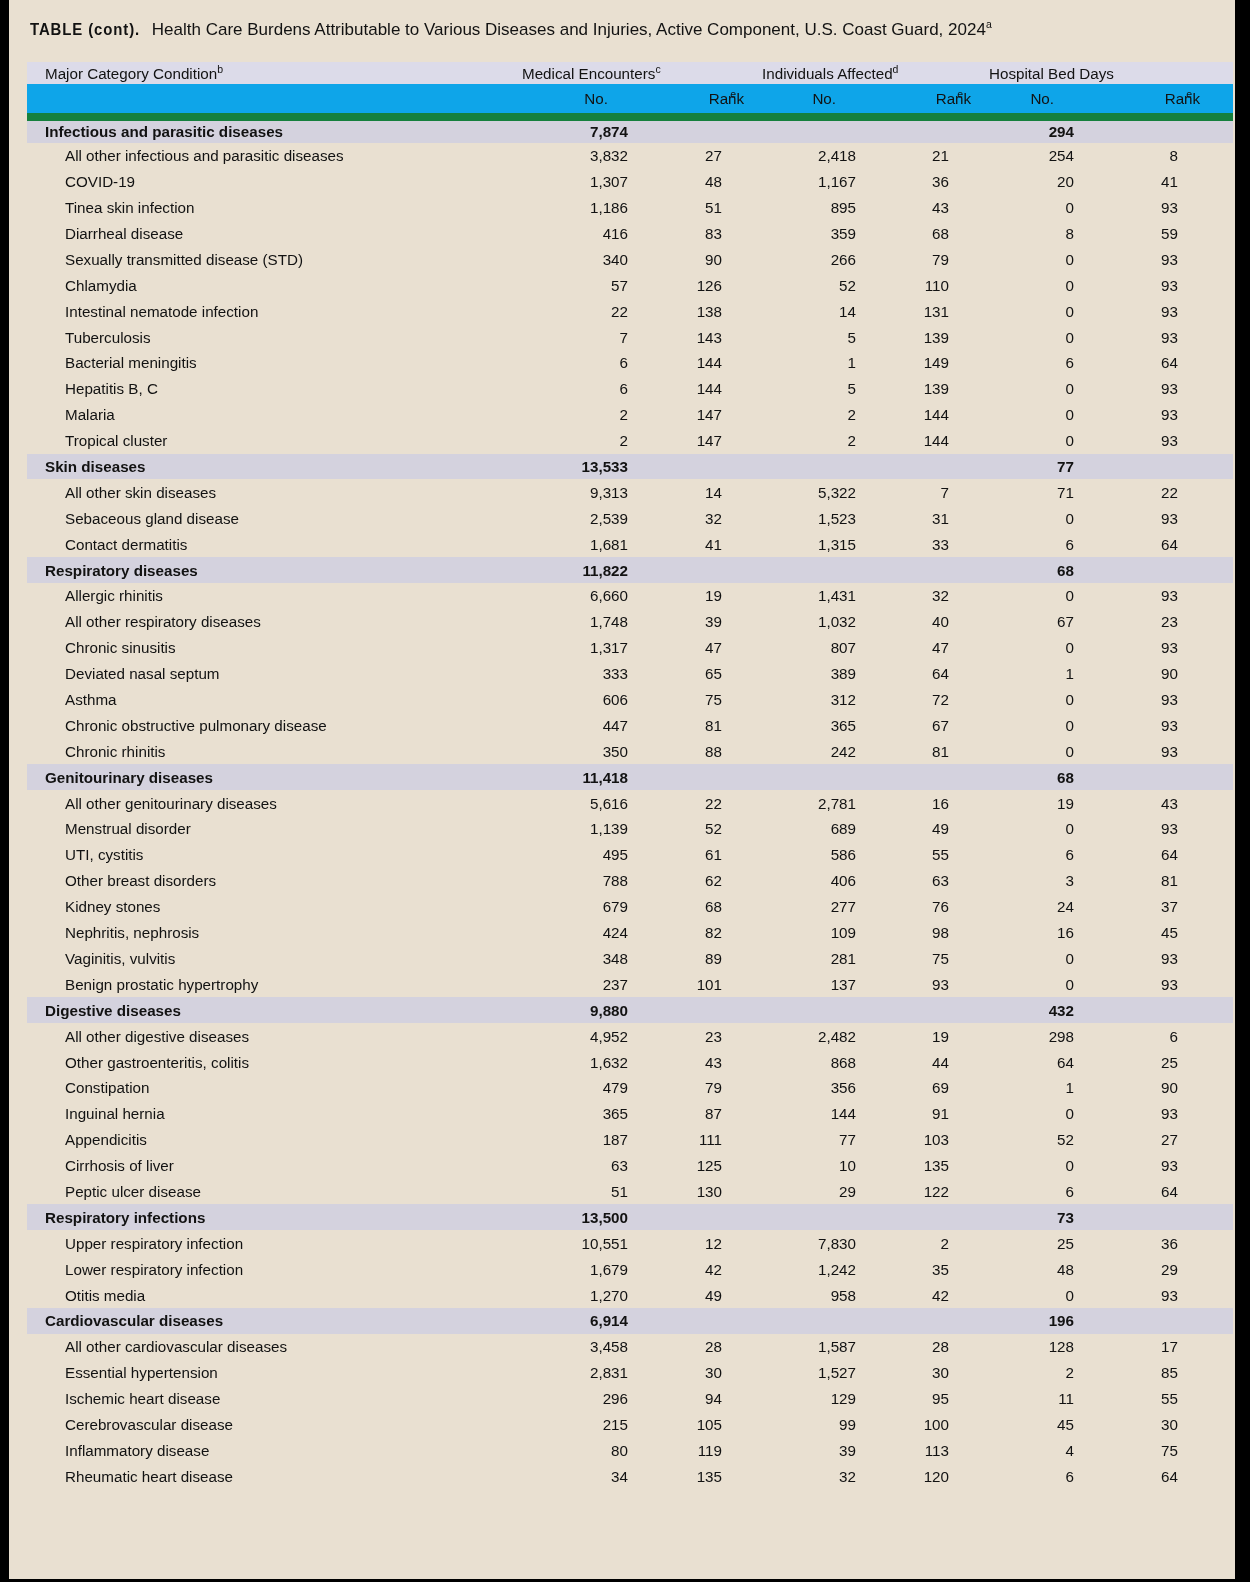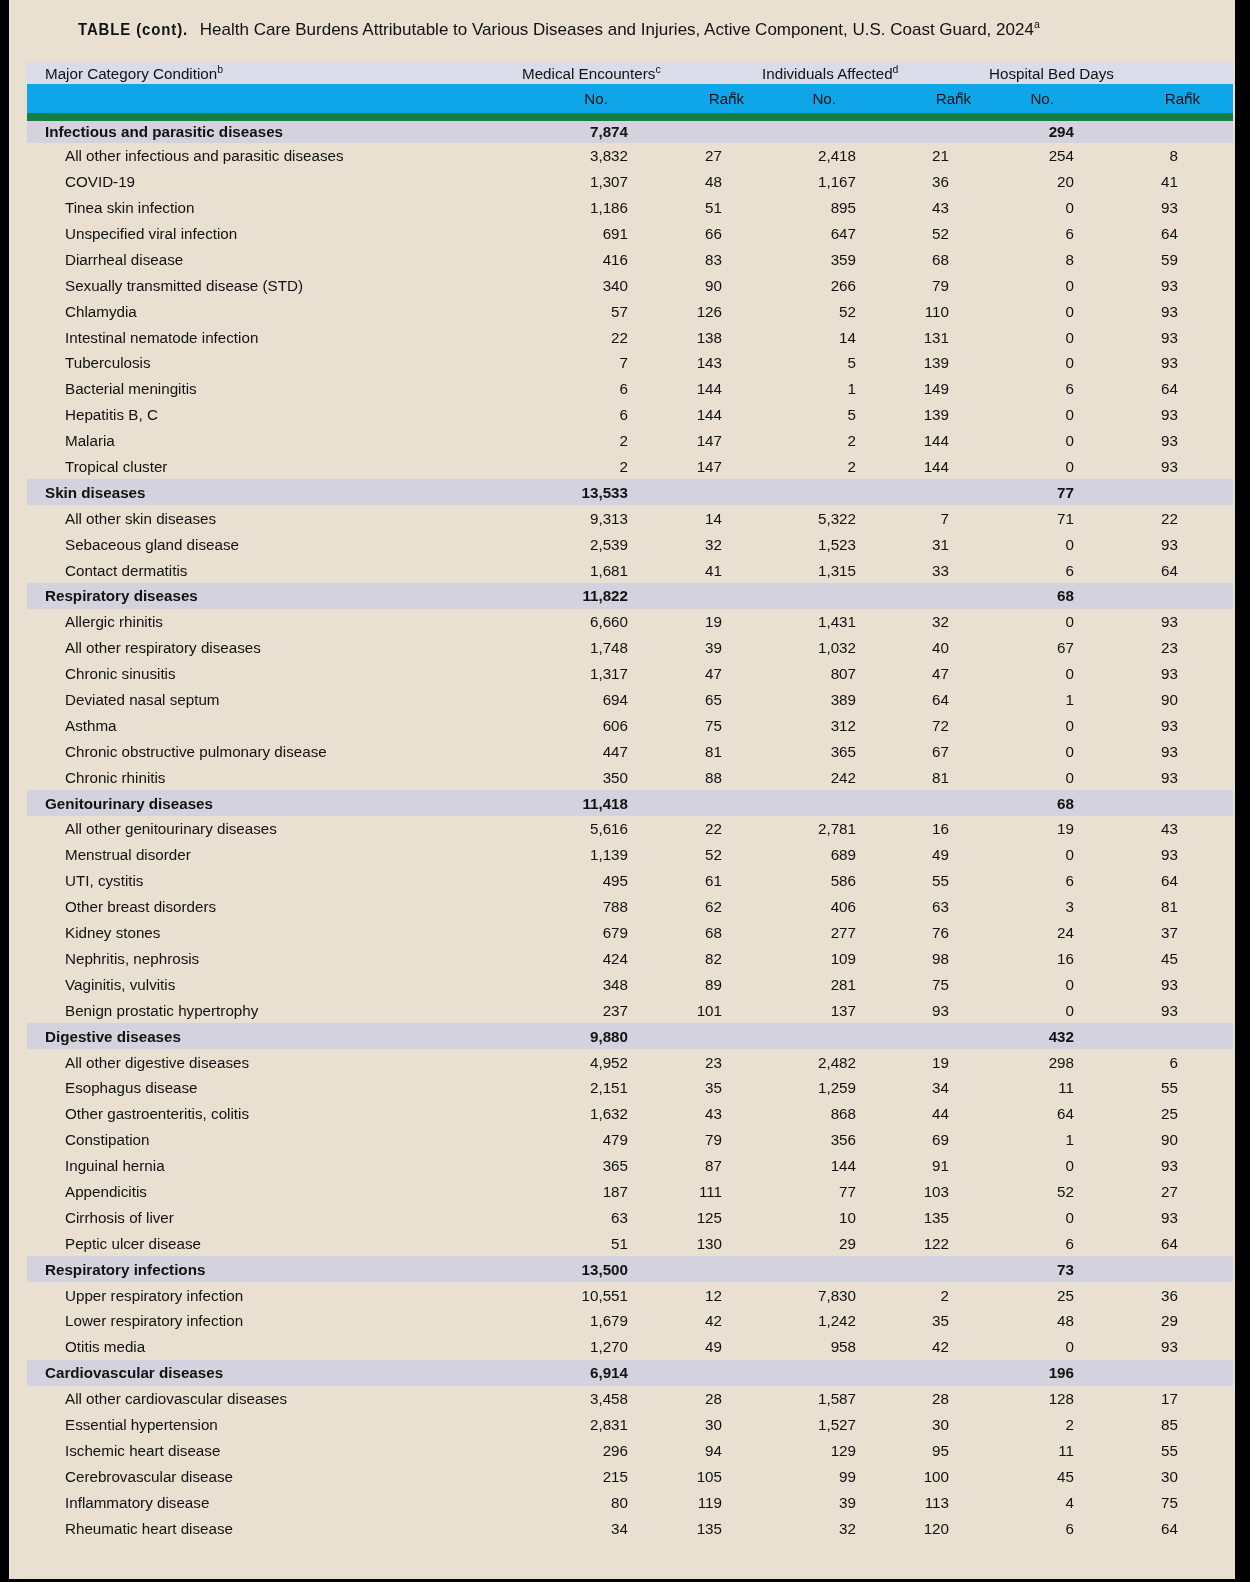--- a/index.html
+++ b/index.html
@@ -16,21 +16,20 @@
     left: 9px; top: 0; width: 1226px; height: 1579px;
     background: #e9e0d1;
   }
   
   .title {
     position: absolute;
     top: 18px; left: 21px; right: 10px;
     font-size: 17px;
     line-height: 24px;
     white-space: nowrap;
-    margin-left: 48px;
   }
   .title-prefix {
     display: inline-block;
     font-weight: 700;
     letter-spacing: 1px;
     transform: scaleX(0.88);
     transform-origin: 0 50%;
     margin-right: -8px;
   }
   sup {
@@ -150,30 +149,20 @@
           <td class="cond sub">Tinea skin infection</td>
           <td class="num">1,186</td>
           <td class="num">51</td>
           <td class="num">895</td>
           <td class="num">43</td>
           <td class="num">0</td>
           <td class="num">93</td>
           <td class="sp"></td>
         </tr>
         <tr class="row">
-          <td class="cond sub">Unspecified viral infection</td>
-          <td class="num">691</td>
-          <td class="num">66</td>
-          <td class="num">647</td>
-          <td class="num">52</td>
-          <td class="num">6</td>
-          <td class="num">64</td>
-          <td class="sp"></td>
-        </tr>
-        <tr class="row">
           <td class="cond sub">Diarrheal disease</td>
           <td class="num">416</td>
           <td class="num">83</td>
           <td class="num">359</td>
           <td class="num">68</td>
           <td class="num">8</td>
           <td class="num">59</td>
           <td class="sp"></td>
         </tr>
         <tr class="row">
@@ -331,21 +320,21 @@
           <td class="num">1,317</td>
           <td class="num">47</td>
           <td class="num">807</td>
           <td class="num">47</td>
           <td class="num">0</td>
           <td class="num">93</td>
           <td class="sp"></td>
         </tr>
         <tr class="row">
           <td class="cond sub">Deviated nasal septum</td>
-          <td class="num">694</td>
+          <td class="num">333</td>
           <td class="num">65</td>
           <td class="num">389</td>
           <td class="num">64</td>
           <td class="num">1</td>
           <td class="num">90</td>
           <td class="sp"></td>
         </tr>
         <tr class="row">
           <td class="cond sub">Asthma</td>
           <td class="num">606</td>
@@ -480,30 +469,20 @@
           <td class="cond sub">All other digestive diseases</td>
           <td class="num">4,952</td>
           <td class="num">23</td>
           <td class="num">2,482</td>
           <td class="num">19</td>
           <td class="num">298</td>
           <td class="num">6</td>
           <td class="sp"></td>
         </tr>
         <tr class="row">
-          <td class="cond sub">Esophagus disease</td>
-          <td class="num">2,151</td>
-          <td class="num">35</td>
-          <td class="num">1,259</td>
-          <td class="num">34</td>
-          <td class="num">11</td>
-          <td class="num">55</td>
-          <td class="sp"></td>
-        </tr>
-        <tr class="row">
           <td class="cond sub">Other gastroenteritis, colitis</td>
           <td class="num">1,632</td>
           <td class="num">43</td>
           <td class="num">868</td>
           <td class="num">44</td>
           <td class="num">64</td>
           <td class="num">25</td>
           <td class="sp"></td>
         </tr>
         <tr class="row">

